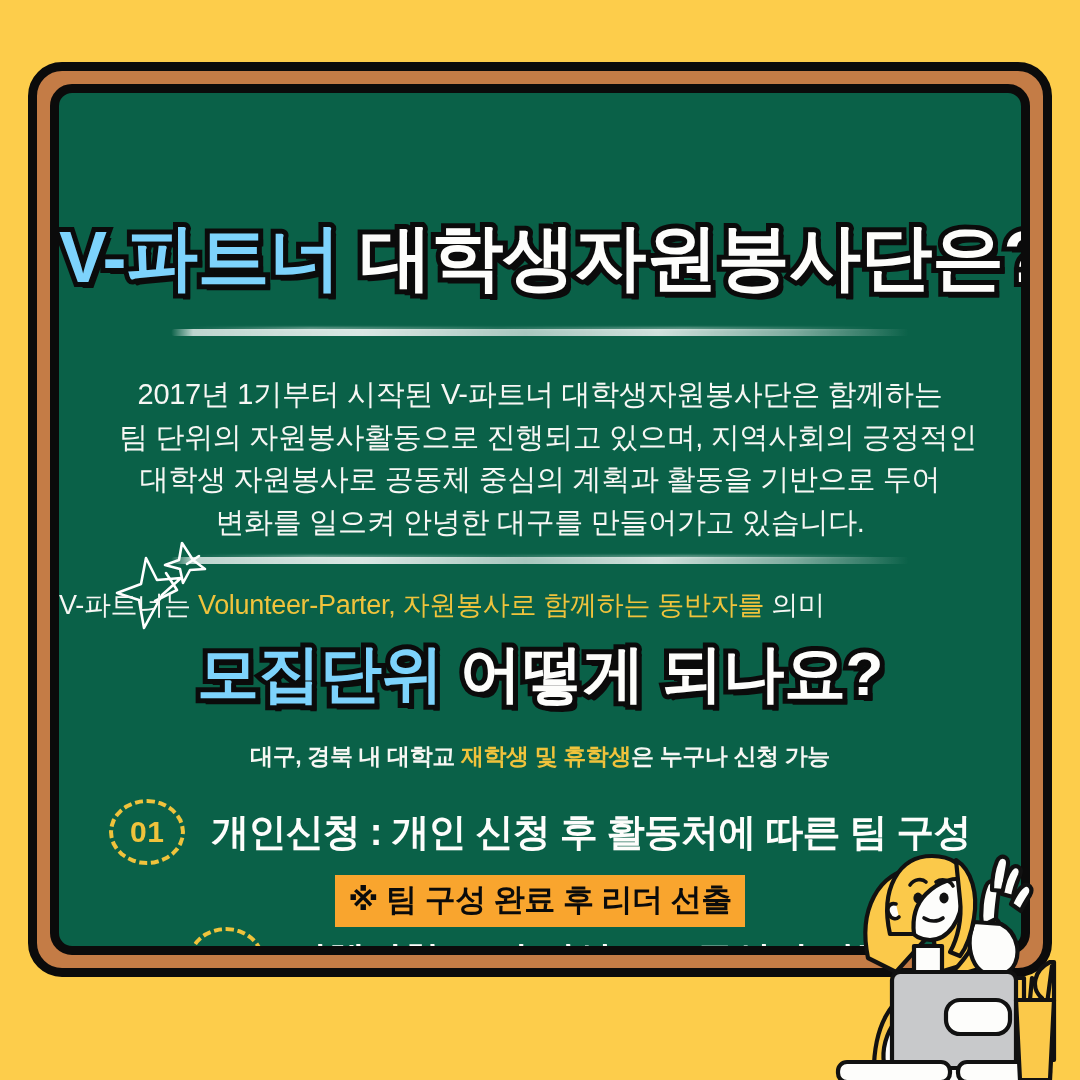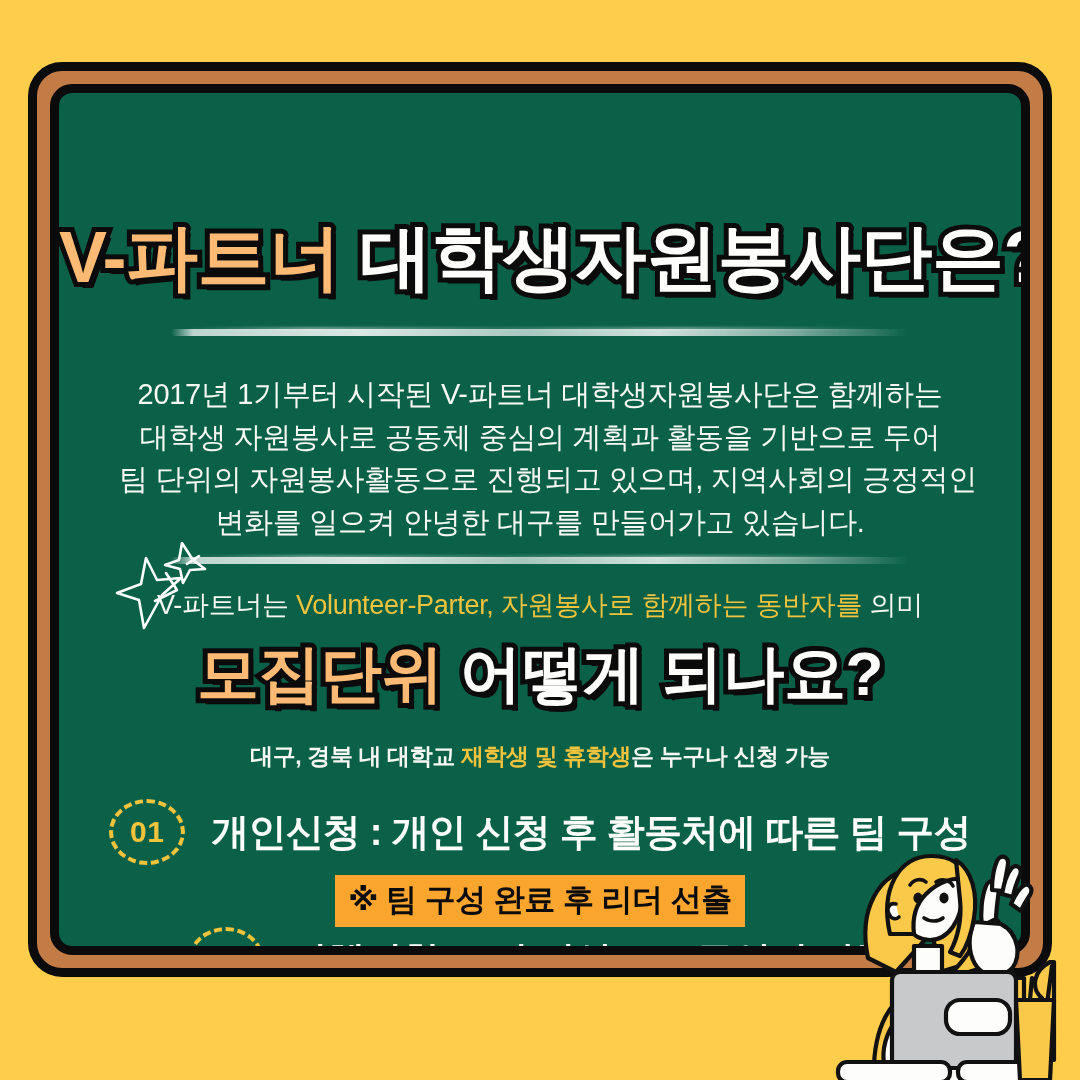--- a/index.html
+++ b/index.html
@@ -73,21 +73,21 @@
     width: 100%;
     text-align: center;
     font-weight: 900;
     letter-spacing: -0.5px;
     line-height: 1;
     white-space: nowrap;
   }
   #title-main { top: 128px; font-size: 72px; }
   #title-sub  { top: 550px; font-size: 62px; }
   .hl-pink {
-    color: #fdba74;
+    color: #7dd3fc;
     -webkit-text-stroke: 10px #0b0b0b;
     paint-order: stroke fill;
     text-shadow: 5px 6px 0 #0b0b0b;
   }
   .hl-white {
     color: #fdfdfb;
     -webkit-text-stroke: 10px #0b0b0b;
     paint-order: stroke fill;
     text-shadow: 5px 6px 0 #0b0b0b;
   }
@@ -101,21 +101,20 @@
     font-size: 29px;
     line-height: 1.47;
     letter-spacing: -0.3px;
   }
   #intro-para div { white-space: nowrap; }
 
   
   #meaning-line {
     position: absolute;
     top: 494px; left: 0; right: 0;
-    text-align: center;
     font-size: 27px;
     color: #f7f7f4;
     letter-spacing: -0.3px;
     white-space: nowrap;
   }
   .accent-yellow { color: #f0c33c; }
 
   
   #sparkles {
     position: absolute;
@@ -202,22 +201,22 @@
   <div id="board-inner">
 
     <div class="headline" id="title-main"><span class="hl-pink">V-파트너</span>
       <span class="hl-white">대학생자원봉사단은?</span>
     </div>
 
     <div class="chalk-rule" style="left:112px; right:112px; top:236px;"></div>
 
     <div id="intro-para">
       <div>2017년 1기부터 시작된 V-파트너 대학생자원봉사단은 함께하는</div>
+      <div>팀 단위의 자원봉사활동으로 진행되고 있으며, 지역사회의 긍정적인</div>
       <div>대학생 자원봉사로 공동체 중심의 계획과 활동을 기반으로 두어</div>
-      <div>팀 단위의 자원봉사활동으로 진행되고 있으며, 지역사회의 긍정적인</div>
       <div>변화를 일으켜 안녕한 대구를 만들어가고 있습니다.</div>
     </div>
 
     <div class="chalk-rule" style="left:112px; right:112px; top:464px;"></div>
 
     <svg id="sparkles" viewBox="0 0 120 100">
       <g fill="none" stroke="#ffffff" stroke-width="2.6" stroke-linejoin="round" stroke-linecap="round">
         <path d="M37 95 L32 67 L10 60 L34 51 L39 25 L50 47 L74 45 L55 62 Z"></path>
         <path d="M48 68 L70 57 L59 40"></path>
         <path d="M75 10 L72 27 L58 32 L73 36 L76 50 L83 37 L98 36 L86 27 Z"></path>

